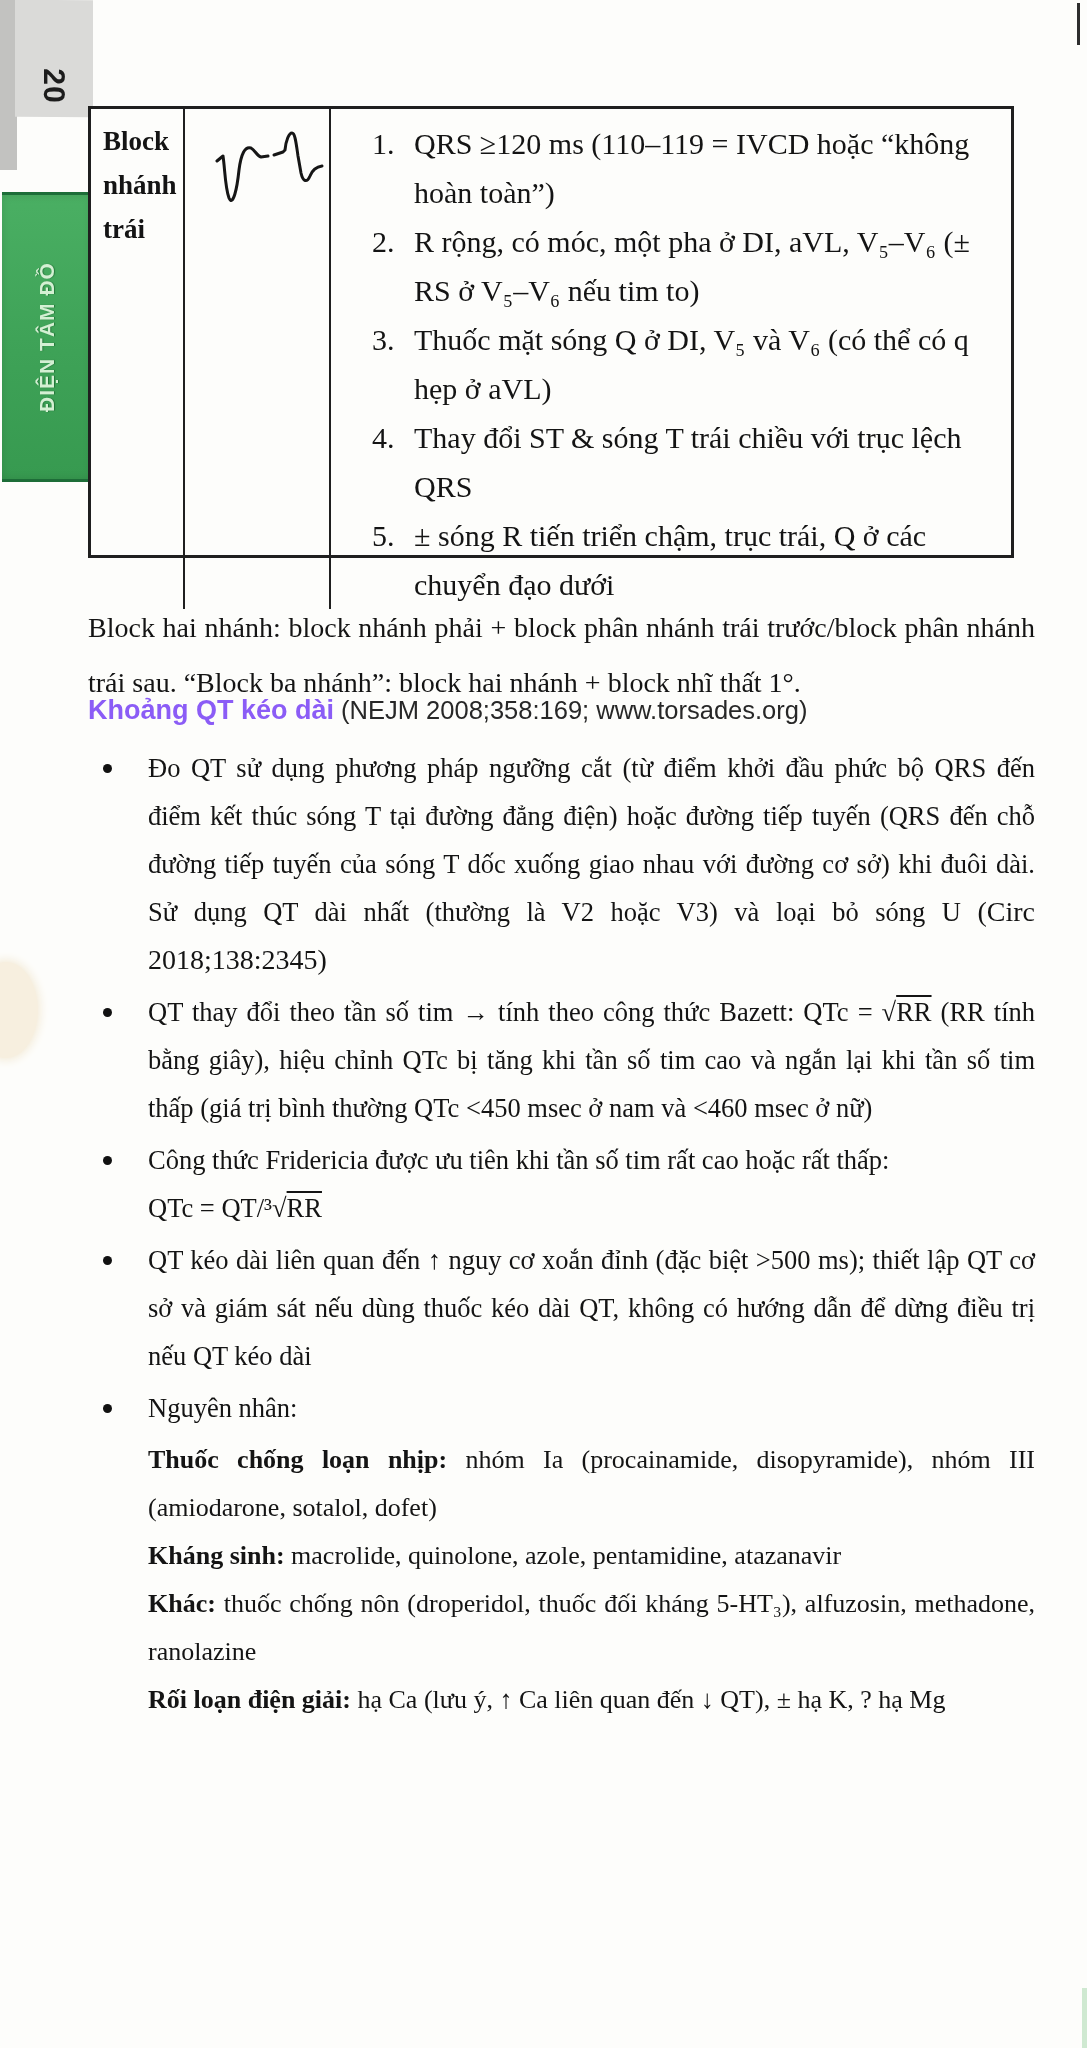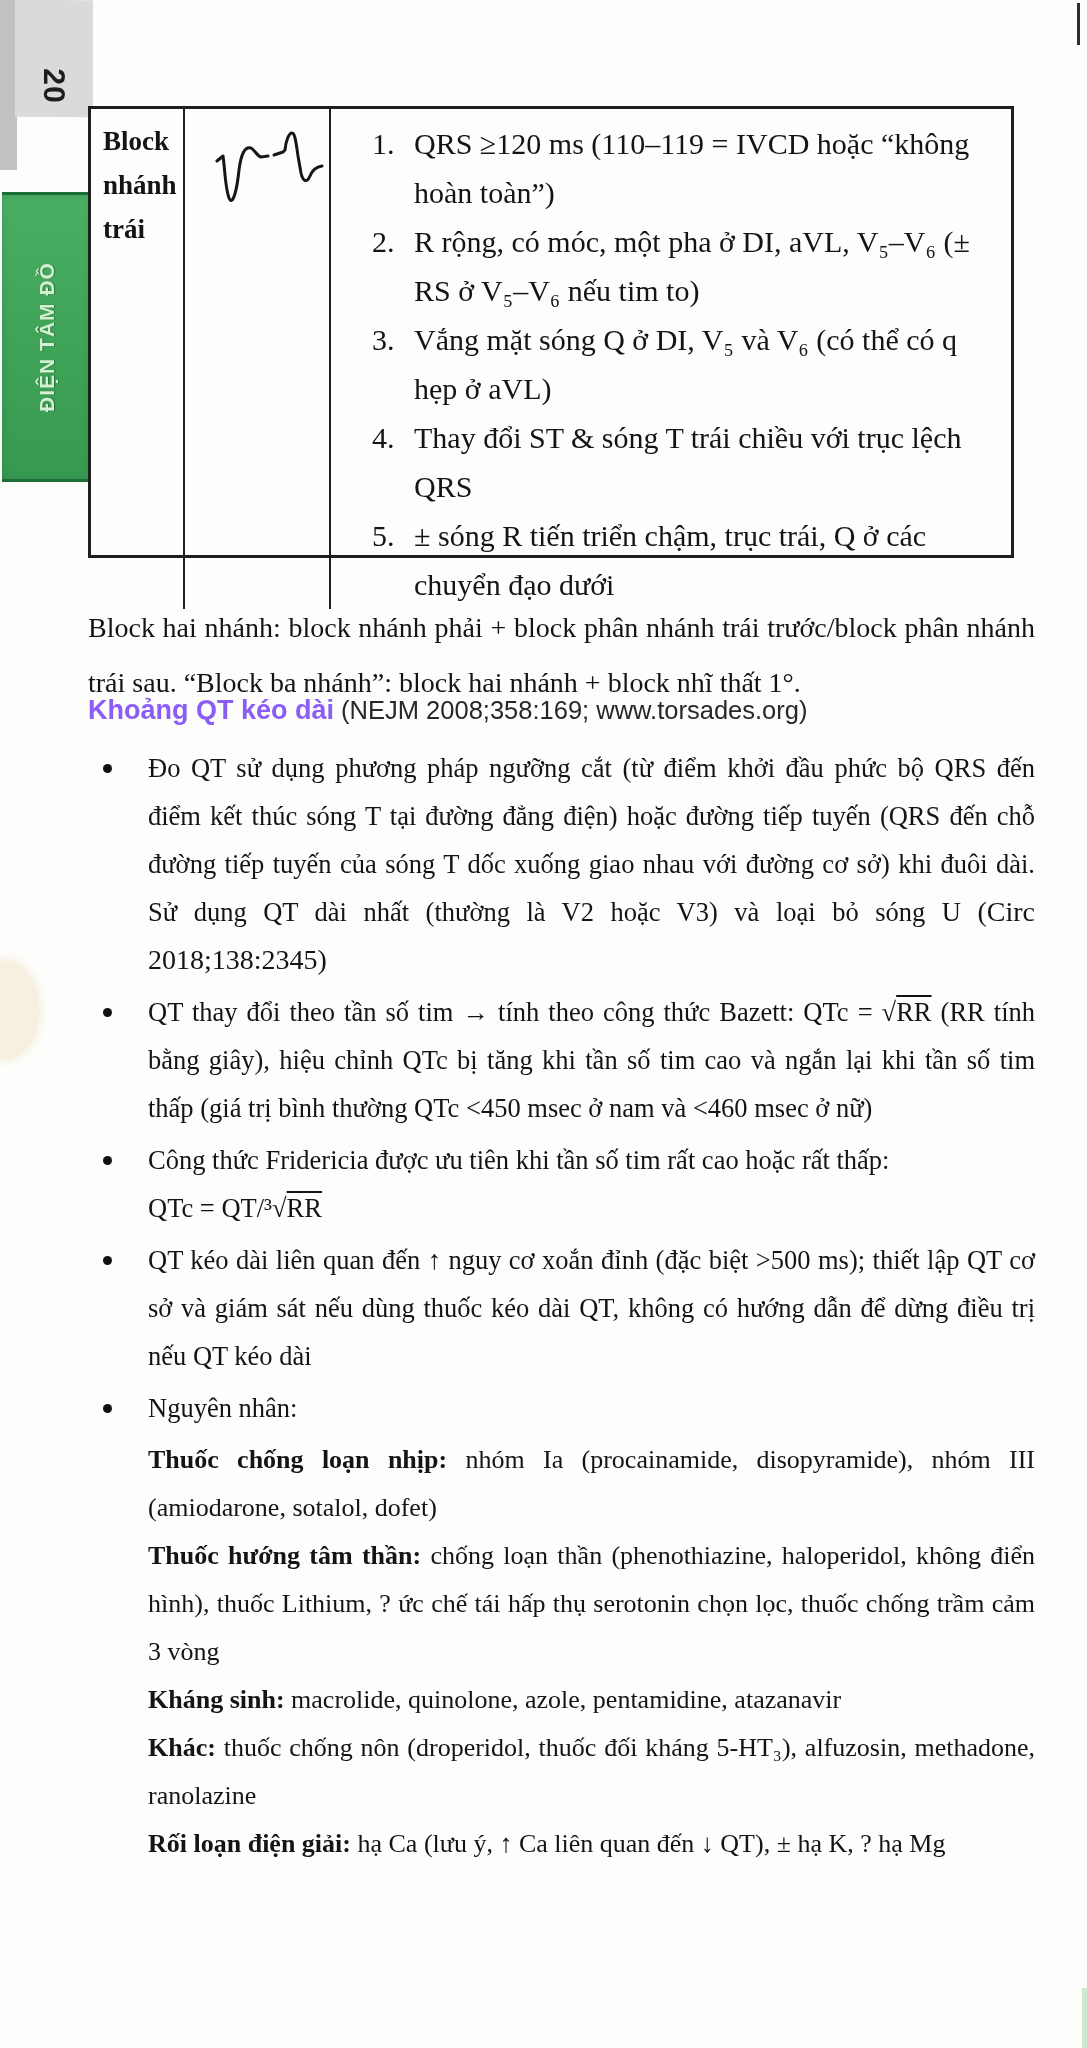--- a/index.html
+++ b/index.html
@@ -168,21 +168,21 @@
                C81,8 82,17 84,31
                L87,48
                C89,57 93,58 96,51
                C98,46 101,42 108,41" stroke="#161616" stroke-width="3" stroke-linecap="round" stroke-linejoin="round"></path>
     </svg>
   </div>
   <div class="cell cell-criteria">
     <ol class="criteria">
       <li>QRS ≥120 ms (110–119 = IVCD hoặc “không hoàn toàn”)</li>
       <li>R rộng, có móc, một pha ở DI, aVL, V₅–V₆ (± RS ở V₅–V₆ nếu tim to)</li>
-      <li>Vắng mặt sóng Q ở DI, V₅ và V₆ (có thể có q hẹp ở aVL)</li>
+      <li>Thuốc mặt sóng Q ở DI, V₅ và V₆ (có thể có q hẹp ở aVL)</li>
       <li>Thay đổi ST &amp; sóng T trái chiều với trục lệch QRS</li>
       <li>± sóng R tiến triển chậm, trục trái, Q ở các chuyển đạo dưới</li>
     </ol>
   </div>
 </div>
 
 <p class="footnote">Block hai nhánh: block nhánh phải + block phân nhánh trái trước/block phân nhánh trái sau. “Block ba nhánh”: block hai nhánh + block nhĩ thất 1°.</p>
 
 <h2 class="qt-heading">
   <span class="h-green">Khoảng QT kéo dài</span><span class="h-cite"> (NEJM 2008;358:169; www.torsades.org)</span>
@@ -208,23 +208,20 @@
   </div>
 
   <div class="bullet">
     <span>Nguyên nhân:</span>
   </div>
 
   <p class="cause">
     <span class="c-label">Thuốc chống loạn nhịp:</span><span> nhóm Ia (procainamide, disopyramide), nhóm III (amiodarone, sotalol, dofet)</span>
   </p>
   <p class="cause">
-    <span class="c-label">Thuốc hướng tâm thần:</span><span> chống loạn thần (phenothiazine, haloperidol, không điển hình), thuốc Lithium, ? ức chế tái hấp thụ serotonin chọn lọc, thuốc chống trầm cảm 3 vòng</span>
-  </p>
-  <p class="cause">
     <span class="c-label">Kháng sinh:</span><span> macrolide, quinolone, azole, pentamidine, atazanavir</span>
   </p>
   <p class="cause">
     <span class="c-label">Khác:</span><span> thuốc chống nôn (droperidol, thuốc đối kháng 5-HT₃), alfuzosin, methadone, ranolazine</span>
   </p>
   <p class="cause">
     <span class="c-label">Rối loạn điện giải:</span><span> hạ Ca (lưu ý, ↑ Ca liên quan đến ↓ QT), ± hạ K, ? hạ Mg</span>
   </p>
 
 </div>

